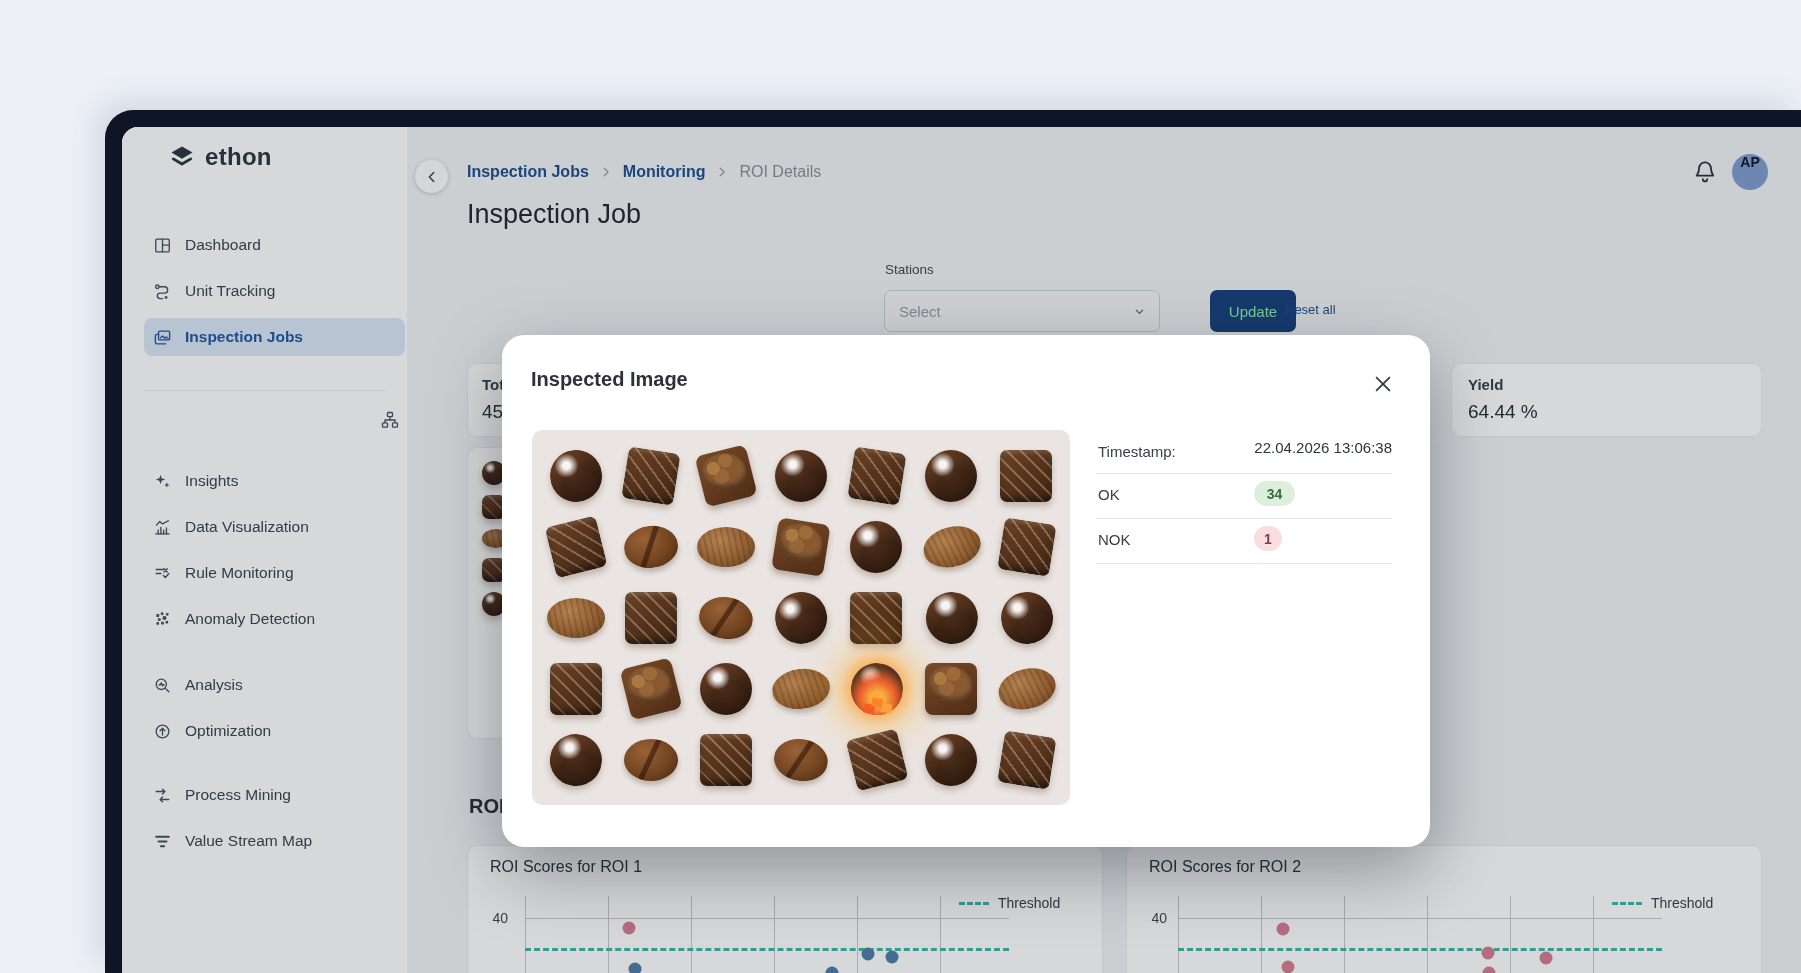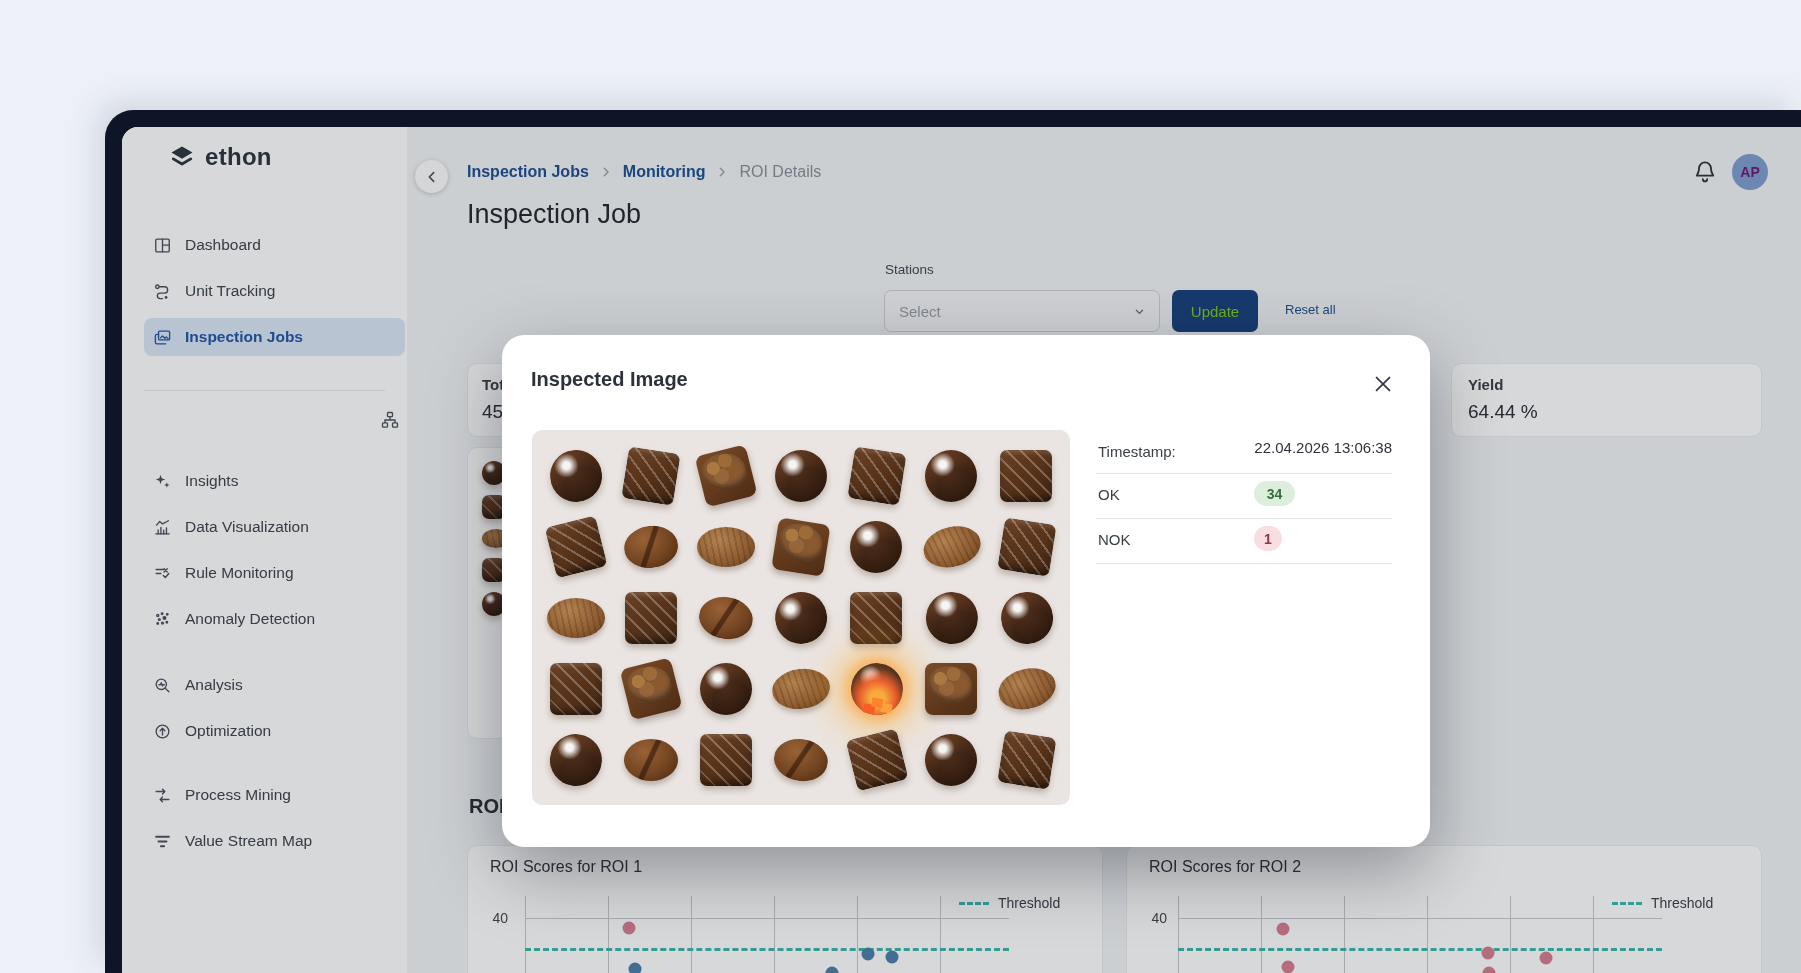--- a/index.html
+++ b/index.html
@@ -29,44 +29,44 @@
             border:1.5px solid #5b87c2; border-radius:8px; display:flex; align-items:center;
             justify-content:space-between; padding:0 10px 0 14px; font-size:14.5px; font-weight:600; color:#2c323b; }
   .pm-side-icon { position:absolute; left:258px; top:283px; width:20px; height:20px; }
 
   
   .back-btn { position:absolute; left:293px; top:33px; width:33px; height:33px; border-radius:50%;
               background:#fdfdfd; box-shadow:0 1px 5px rgba(0,0,0,.2); display:flex;
               align-items:center; justify-content:center; }
   .bell { position:absolute; left:1570px; top:31px; width:26px; height:26px; }
   .avatar { position:absolute; left:1610px; top:27px; width:36px; height:36px; border-radius:50%;
-            background:#7f9fd0; color:#701a75; font-size:14px; font-weight:600;
-            display:flex; align-items:center; justify-content:center; }
+            background:#7f9fd0; color:#0f172a; font-size:14px; font-weight:600;
+            display:flex; align-items:flex-start; justify-content:center; }
 
   
   .breadcrumb { position:absolute; left:345px; top:36px; display:flex; align-items:center; gap:10px;
                 font-size:16px; }
   .bc-link { color:#1d4f91; font-weight:600; cursor:pointer; }
   .bc-current { color:#8a9099; }
   .bc-sep { width:14px; height:14px; display:flex; }
   .page-title { position:absolute; left:345px; top:72px; font-size:27px; font-weight:400; color:#23272e; }
 
   
   .seg { position:absolute; left:345px; top:163px; height:42px; display:flex;
          border:1px solid #cdd2d9; border-radius:8px; overflow:hidden; background:#fafbfc; }
   .seg-btn { height:100%; display:flex; align-items:center; justify-content:center;
              font-size:15px; color:#2e343c; border-right:1px solid #cdd2d9; cursor:pointer; background:#fafbfc; }
   .seg-btn:last-child { border-right:none; }
   .seg-btn.active { background:#d6e4f7; color:#2d6ec7; font-weight:600; }
   .stations-label { position:absolute; left:763px; top:135px; font-size:13.5px; color:#3f4650; }
   .select { position:absolute; left:762px; top:163px; width:276px; height:42px; background:#f5f6f8;
             border:1px solid #ccd1d8; border-radius:7px; display:flex; align-items:center;
             justify-content:space-between; padding:0 12px 0 14px; font-size:15px; color:#989ea7; }
-  .update-btn { position:absolute; left:1050px; top:163px; width:86px; height:42px; background:#17417e;
-                color:#84cc16; font-size:15px; border:none; border-radius:7px; display:flex;
+  .update-btn { position:absolute; left:1088px; top:163px; width:86px; height:42px; background:#17417e;
+                color:#86efac; font-size:15px; border:none; border-radius:7px; display:flex;
                 align-items:center; justify-content:center; cursor:pointer; }
   .reset-link { position:absolute; left:1163px; top:175px; font-size:13px; color:#1d4f91;
                 cursor:pointer; }
 
   
   .card { position:absolute; background:#fff; border:1px solid #e8eaee; border-radius:10px; }
   .stat-label { font-size:15px; font-weight:600; color:#3a4048; }
   .stat-value { font-size:19px; color:#2b3139; margin-top:8px; }
 
   

